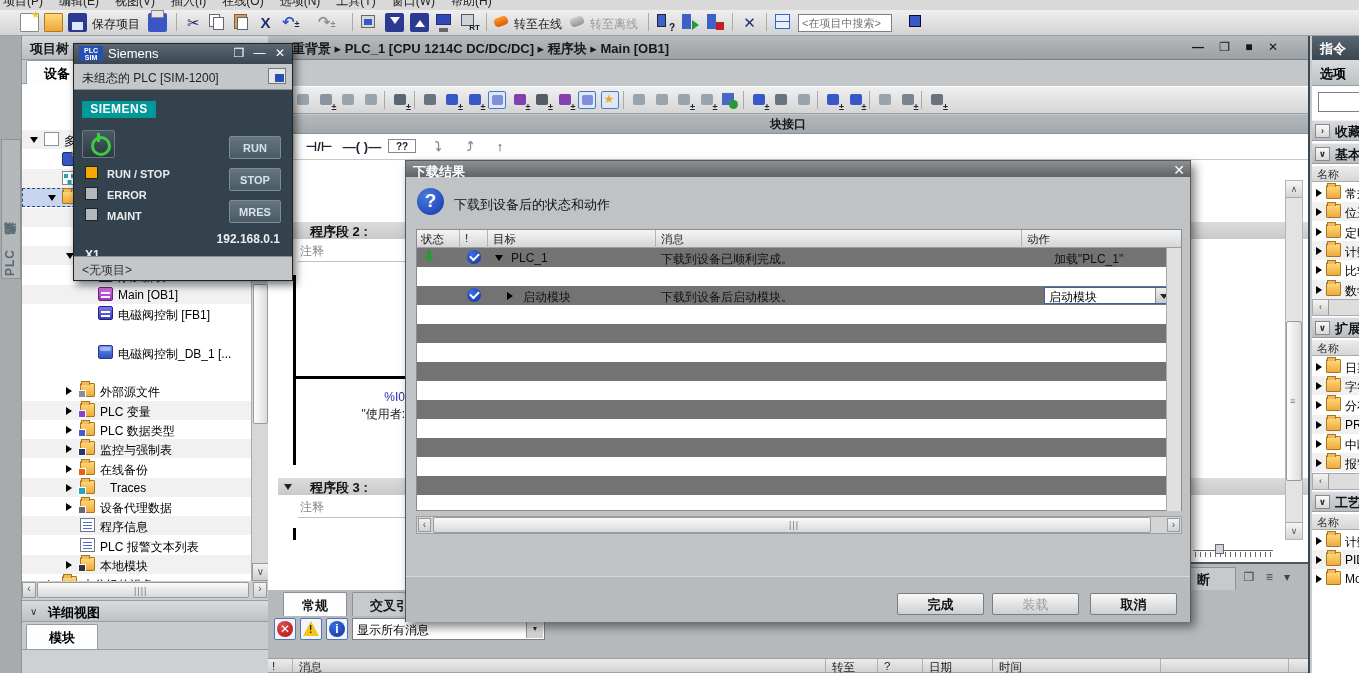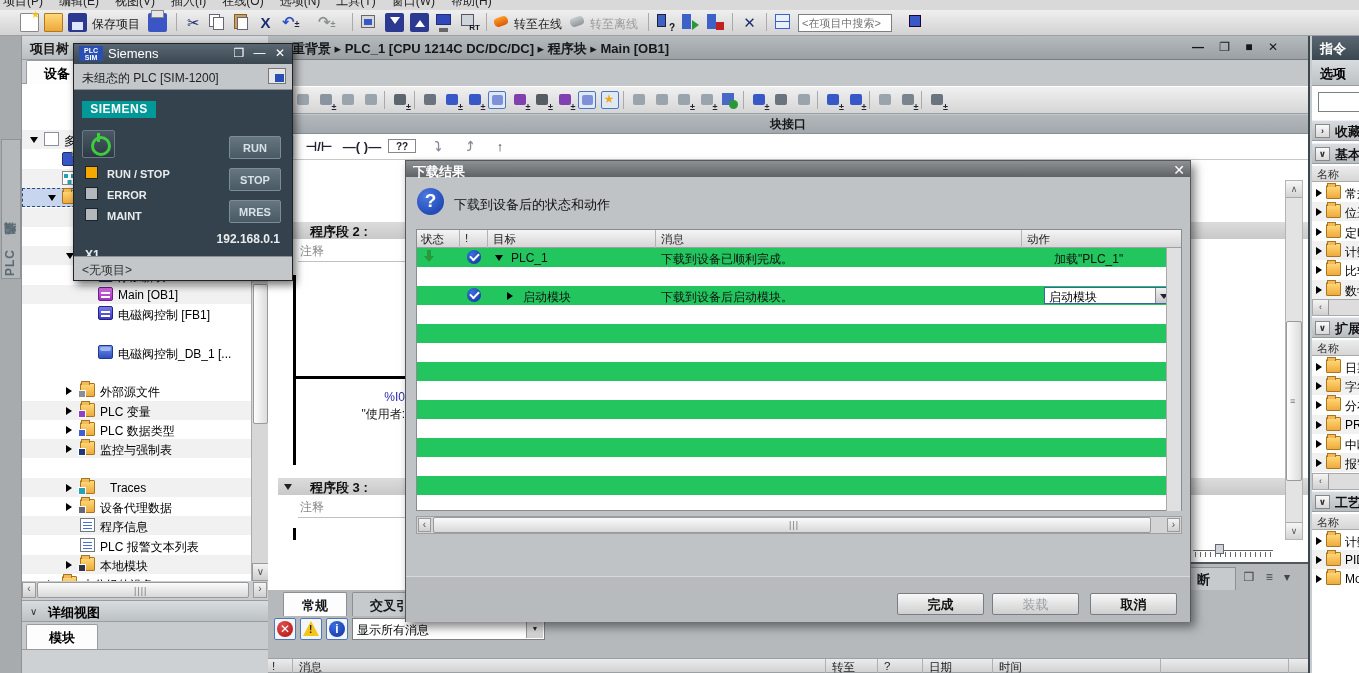--- a/index.html
+++ b/index.html
@@ -162,21 +162,21 @@
 #dlg .tb{position:absolute;left:0;top:0;width:784px;height:16px;background:linear-gradient(#8d9194,#5f6366);}
 #dlg .tb .t{position:absolute;left:7px;top:2px;color:#fff;font-size:13px;font-weight:bold;}
 #dlg .tb .x{position:absolute;right:5px;top:1px;color:#fff;font-size:14px;font-weight:bold;}
 #dlg .qi{position:absolute;left:11px;top:27px;width:27px;height:27px;border-radius:50%;background:radial-gradient(circle at 35% 30%,#4a7ae0,#1438a8);color:#fff;font-size:19px;font-weight:bold;text-align:center;line-height:26px;}
 #dlg .sub{position:absolute;left:48px;top:35px;font-size:13px;color:#111;}
 #dtable{position:absolute;left:10px;top:68px;width:766px;height:282px;background:#fff;border:1px solid #898d90;}
 #dthdr{position:absolute;left:0;top:0;width:764px;height:18px;background:linear-gradient(#f5f5f5,#d6d6d6);border-bottom:1px solid #9aa0a4;}
 .dcol{position:absolute;top:2px;font-size:11.5px;color:#222;}
 .ddiv{position:absolute;top:0;width:1px;height:18px;background:#b0b4b8;}
 .drow{position:absolute;left:0;width:749px;height:19px;}
-.drow.alt{background:#22c55e;}
+.drow.alt{background:#737373;}
 .dcell{position:absolute;top:3px;font-size:12px;color:#111;white-space:nowrap;}
 #dvsc{position:absolute;right:0;top:18px;width:15px;height:263px;background:#e0e0e0;border-left:1px solid #aaa;}
 .chk{position:absolute;top:2px;width:14px;height:14px;border-radius:50%;background:radial-gradient(circle at 35% 30%,#3c6ee0,#1030a0);}
 .chk:after{content:"";position:absolute;left:3px;top:3px;width:7px;height:4px;border-left:2px solid #fff;border-bottom:2px solid #fff;transform:rotate(-45deg);}
 .dlarr{position:absolute;left:6px;top:2px;width:14px;height:14px;}
 .dlarr:before{content:"";position:absolute;left:4px;top:0;width:4px;height:8px;background:#2a9838;}
 .dlarr:after{content:"";position:absolute;left:1px;top:6px;border:5px solid transparent;border-top:6px solid #2a9838;}
 #ddrop{position:absolute;left:627px;top:1px;width:128px;height:17px;background:#fff;border:1px solid #3c62a8;}
 #ddrop .t{position:absolute;left:4px;top:1px;font-size:12px;}
 #ddrop .b{position:absolute;right:0;top:0;width:16px;height:15px;background:linear-gradient(#f0f0f0,#c8c8c8);border-left:1px solid #888;text-align:center;}
@@ -348,20 +348,27 @@
         </div>
         <div class="tlabel" style="left: 78px;">PLC 数据类型</div>
       </div>
       <div class="trow alt" style="top: 355.2px;">
         <div class="tarr r" style="left: 44px;"></div>
         <div class="ticon ic-folder" style="left: 58px;">
           <div class="badge" style="background: rgb(32, 56, 120);"></div>
         </div>
         <div class="tlabel" style="left: 78px;">监控与强制表</div>
       </div>
+      <div class="trow" style="top: 374.5px;">
+        <div class="tarr r" style="left: 44px;"></div>
+        <div class="ticon ic-folder" style="left: 58px;">
+          <div class="badge" style="background: rgb(232, 96, 16);"></div>
+        </div>
+        <div class="tlabel" style="left: 78px;">在线备份</div>
+      </div>
       <div class="trow alt" style="top: 393.8px;">
         <div class="tarr r" style="left: 44px;"></div>
         <div class="ticon ic-folder" style="left: 58px;">
           <div class="badge" style="background: rgb(42, 160, 180);"></div>
         </div>
         <div class="tlabel" style="left: 88px;">Traces</div>
       </div>
       <div class="trow alt" style="top: 432.4px;">
         <div class="ticon ic-page" style="left: 58px;"></div>
         <div class="tlabel" style="left: 78px;">程序信息</div>

